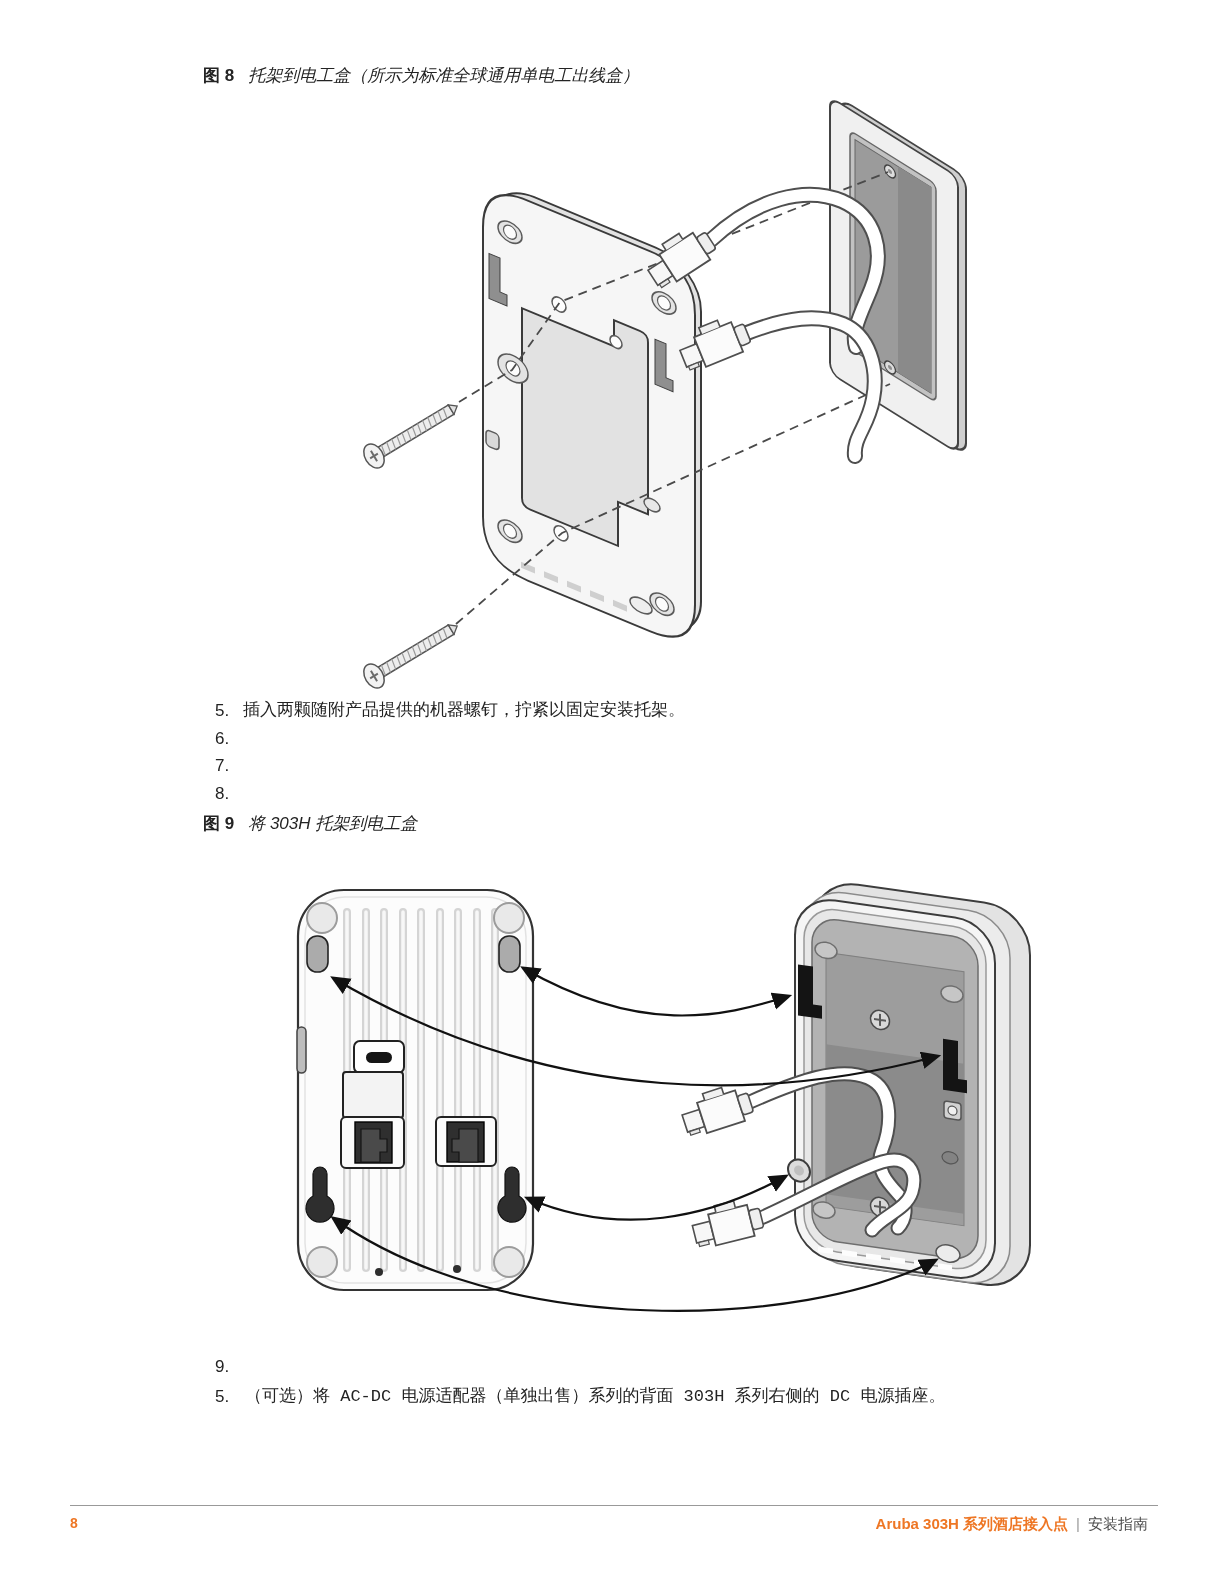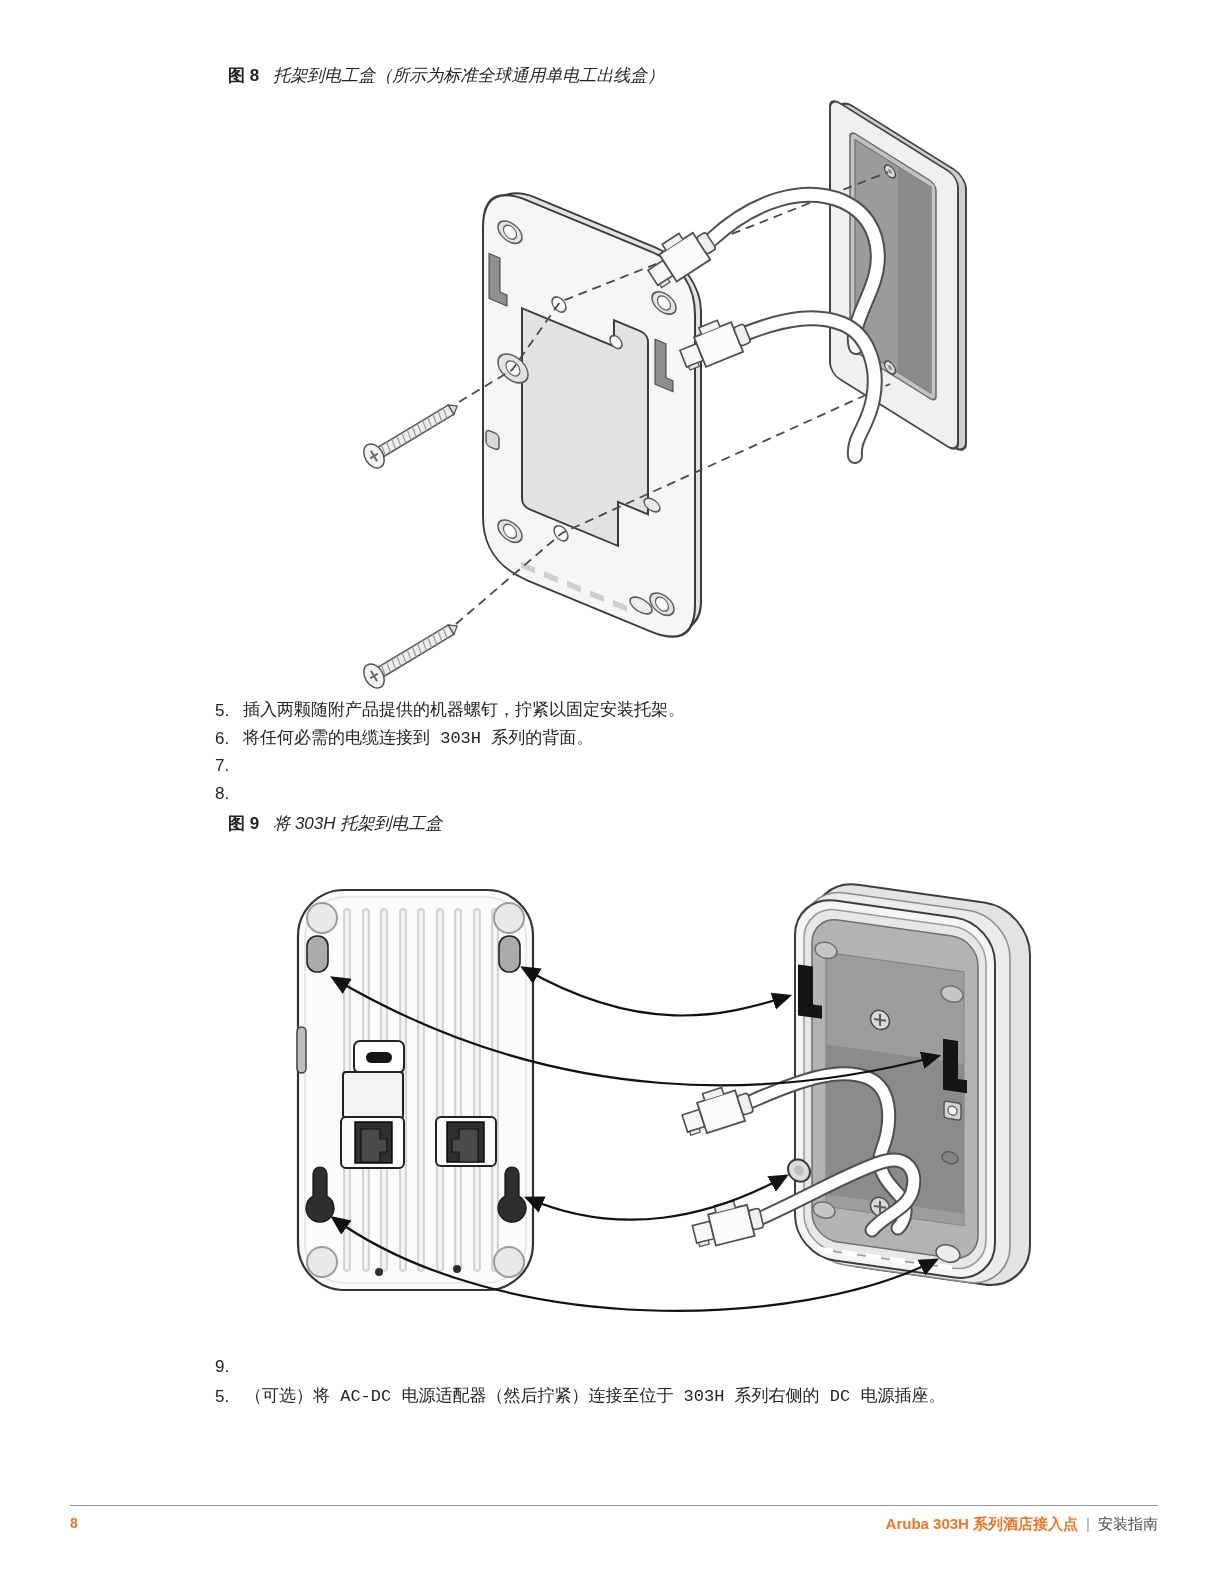--- a/index.html
+++ b/index.html
@@ -7,35 +7,35 @@
     --link-blue:#74A7D4;
     --body-text:#232323;
     --muted-gray:#4d4d4d;
     --rule-gray:#999999;
   }
   html,body{margin:0;padding:0;background:#ffffff;}
   .page{
     position:relative;width:1224px;height:1584px;background:#fff;overflow:hidden;
     font-family:"Liberation Sans","DejaVu Sans",sans-serif;color:var(--body-text);
   }
-  .fig-cap{position:absolute;left:228px;font-size:17px;white-space:nowrap;}
+  .fig-cap{position:absolute;left:203px;font-size:17px;white-space:nowrap;}
   .fig-cap .lbl{font-weight:bold;font-style:normal;}
   .fig-cap .cap{font-style:italic;margin-left:14px;}
   .figsvg{position:absolute;}
   .steps{position:absolute;left:215px;width:920px;}
   .step{display:flex;font-size:17px;}
   .steps.upper .step{line-height:27.5px;}
   .steps.lower .step{line-height:30px;}
   .step .num{flex:0 0 28px;}
   .steps.lower .step .num{flex:0 0 30px;}
   .step .txt{white-space:nowrap;font-family:Liberation Mono, monospace;}
   .link{color:var(--link-blue);}
   .footer-rule{position:absolute;left:70px;top:1505px;width:1088px;height:1px;background:var(--rule-gray);}
   .page-num{position:absolute;left:70px;top:1515px;font-size:14px;font-weight:bold;color:var(--accent-orange);}
-  .footer-right{position:absolute;right:66px;top:1515px;font-size:15px;white-space:nowrap;}
+  .footer-right{position:absolute;right:76px;top:1515px;font-size:15px;white-space:nowrap;}
   .footer-right .prod{color:var(--accent-orange);font-weight:bold;}
   .footer-right .sep{color:#9a9a9a;margin:0 8px;}
   .footer-right .doc{color:var(--muted-gray);}
 </style>
 </head>
 <body>
 
 <div class="page">
 
   <div class="fig-cap" style="top:64px;">
@@ -128,21 +128,20 @@
     </g>
   </svg>
 
   <div class="steps upper" style="top:697px;">
     <div class="step">
       <span class="num">5.</span>
       <span class="txt">插入两颗随附产品提供的机器螺钉，拧紧以固定安装托架。</span>
     </div>
     <div class="step">
       <span class="num">6.</span>
-      <span class="txt">将任何必需的电缆连接到 303H 系列的背面。</span>
     </div>
     <div class="step">
       <span class="num">7.</span>
     </div>
     <div class="step">
       <span class="num">8.</span>
     </div>
   </div>
 
   <div class="fig-cap" style="top:812px;">
@@ -250,21 +249,21 @@
       <path d="M333,1218 C500,1338 800,1330 936,1260" marker-start="url(#ah9)" marker-end="url(#ah9)"></path>
     </g>
   </svg>
 
   <div class="steps lower" style="top:1352px;">
     <div class="step">
       <span class="num">9.</span>
     </div>
     <div class="step">
       <span class="num">5.</span>
-      <span class="txt">（可选）将 AC-DC 电源适配器（然后拧紧）连接至位于 303H 系列右侧的 DC 电源插座。</span>
+      <span class="txt">（可选）将 AC-DC 电源适配器（单独出售）系列的背面 303H 系列右侧的 DC 电源插座。</span>
     </div>
   </div>
 
   <div class="footer-rule"></div>
   <div class="page-num">8</div>
   <div class="footer-right">
     <span class="prod">Aruba 303H 系列酒店接入点</span><span class="sep">|</span><span class="doc">安装指南</span>
   </div>
 
 </div>

